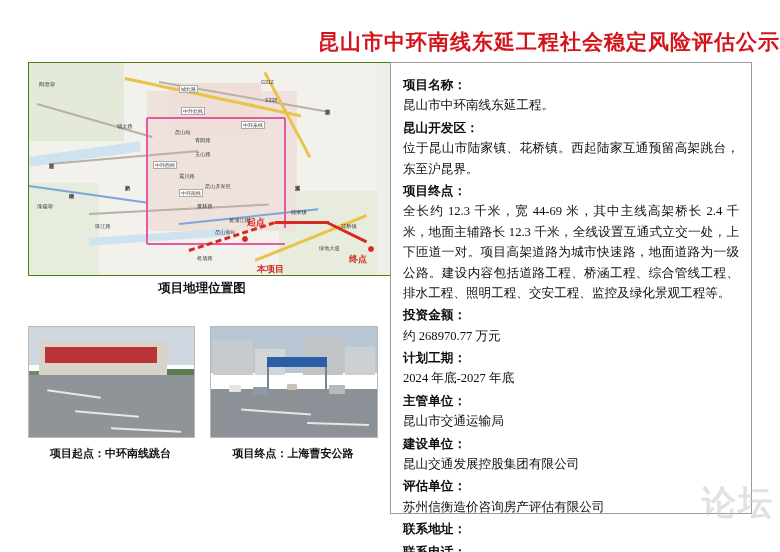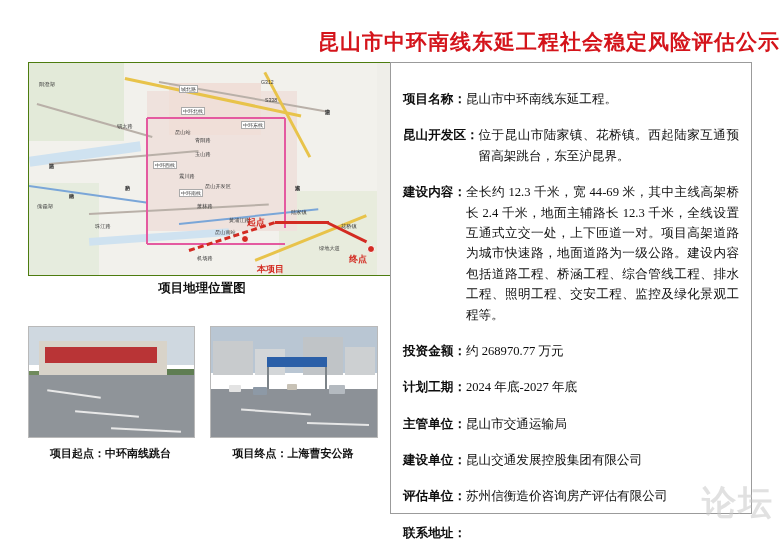--- a/index.html
+++ b/index.html
@@ -95,21 +95,22 @@
     color: #0d0d0d;
   }
   .intro .em {
     font-weight: bold;
   }
   .row {
     display: flex;
     font-size: 12.6px;
     line-height: 1.62;
     color: #0d0d0d;
-    margin-top: 16px;
+    margin-top: 2px;
+    flex-direction: column;
   }
   .row .lab {
     font-weight: bold;
     white-space: nowrap;
     flex: 0 0 auto;
   }
   .row .val {
     flex: 1 1 auto;
     text-align: justify;
   }
@@ -298,21 +299,21 @@
 
     <div class="row">
       <span class="lab">项目名称：</span>
       <span class="val">昆山市中环南线东延工程。</span>
     </div>
     <div class="row block">
       <span class="lab">昆山开发区：</span>
       <span class="val">位于昆山市陆家镇、花桥镇。西起陆家互通预留高架跳台，东至沪昆界。</span>
     </div>
     <div class="row block">
-      <span class="lab">建设内容：</span>
+      <span class="lab">项目终点：</span>
       <span class="val">全长约 12.3 千米，宽 44-69 米，其中主线高架桥长 2.4 千米，地面主辅路长 12.3 千米，全线设置互通式立交一处，上下匝道一对。项目高架道路为城市快速路，地面道路为一级公路。建设内容包括道路工程、桥涵工程、综合管线工程、排水工程、照明工程、交安工程、监控及绿化景观工程等。</span>
     </div>
     <div class="row">
       <span class="lab">投资金额：</span>
       <span class="val">约 268970.77 万元</span>
     </div>
     <div class="row">
       <span class="lab">计划工期：</span>
       <span class="val">2024 年底-2027 年底</span>
     </div>

